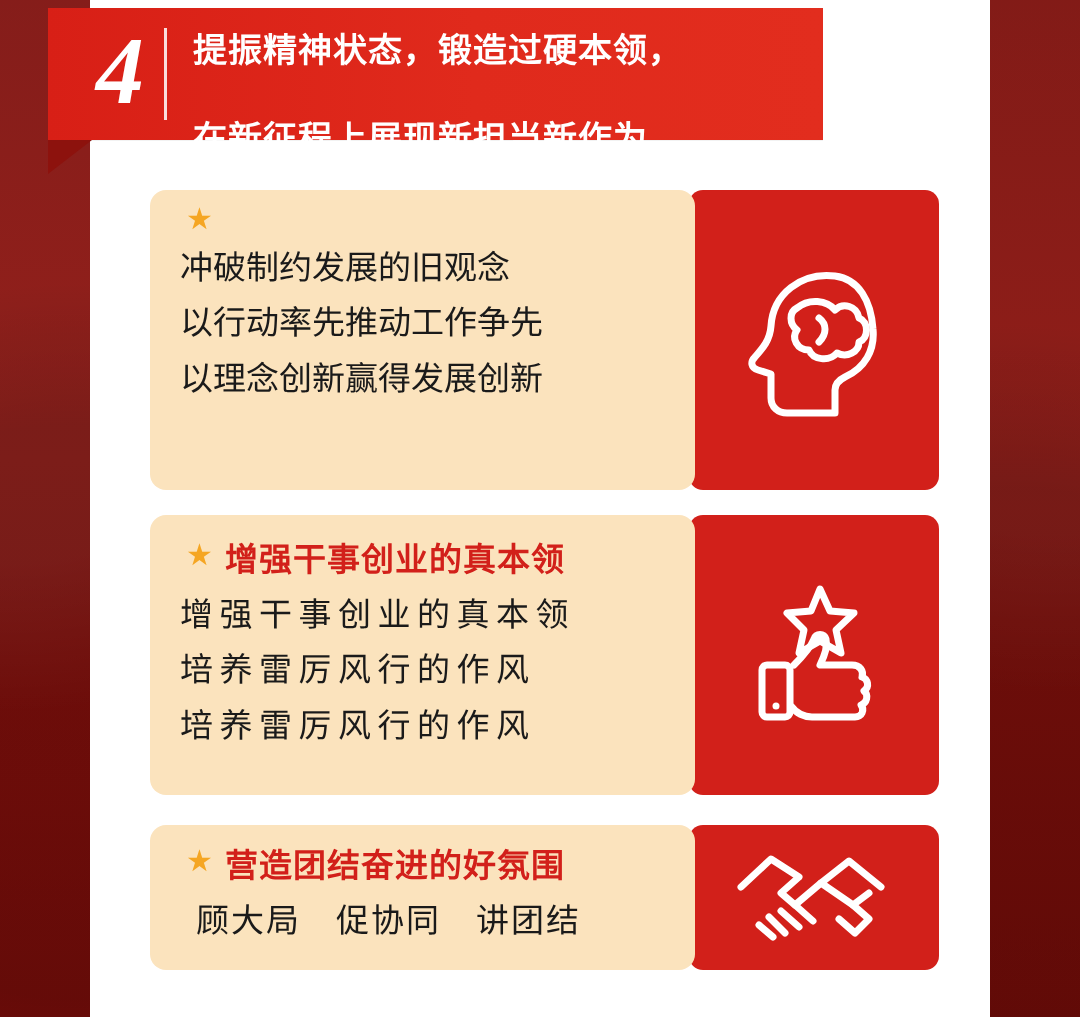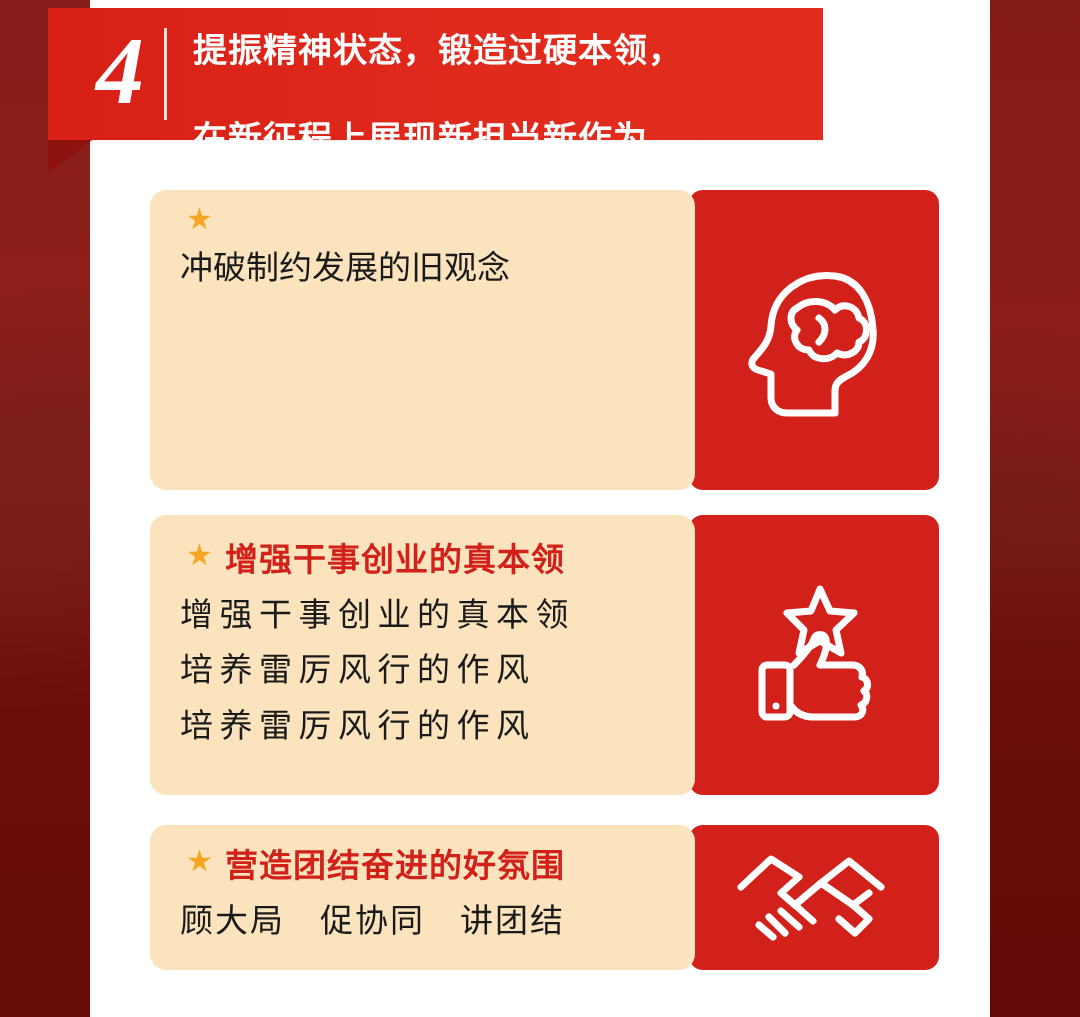--- a/index.html
+++ b/index.html
@@ -154,21 +154,21 @@
 
   #card-2 { left: 150px; top: 515px; }
   #card-2 .card-text { width: 545px; height: 280px; }
   #card-2 .card-icon { width: 250px; height: 280px; margin-left: -6px; }
 
   #card-3 { left: 150px; top: 825px; }
   #card-3 .card-text { width: 545px; height: 145px; }
   #card-3 .card-icon { width: 250px; height: 145px; margin-left: -6px; }
 
   #card-3 .card-text { padding-top: 14px; }
-  #card-3 .card-line { letter-spacing: 2px; }
+  #card-3 .card-line { letter-spacing: 2px; margin-left: 16px; }
 
   svg .stroke {
     fill: none;
     stroke: #ffffff;
     stroke-width: 7;
     stroke-linecap: round;
     stroke-linejoin: round;
   }
 </style>
 </head>
@@ -187,20 +187,22 @@
   </div>
 </div>
 <div class="banner-fold"></div>
 
 <div class="card" id="card-1">
   <div class="card-text">
     <div class="card-heading">
       <span class="star-icon">★</span>
     </div>
     <div class="card-line">冲破制约发展的旧观念</div>
+    <div class="card-line">以行动率先推动工作争先</div>
+    <div class="card-line">以理念创新赢得发展创新</div>
   </div>
   <div class="card-icon">
     <svg width="150" height="165" viewBox="0 0 150 165">
       <path class="stroke" d="M96 18 C62 14 34 36 32 68 C31 82 24 90 16 99 C11 104 12 110 19 112 L32 116 L32 140 C32 149 39 155 48 155 L96 155 L96 132 C96 126 100 122 106 119 C126 110 136 92 134 71 C132 43 120 21 96 18 Z"></path>
       <path class="stroke" d="M58 50 C70 40 88 42 96 52 C104 44 118 48 120 60 C130 64 130 80 120 84 C120 94 108 100 98 95 C90 104 74 102 70 92 C58 92 52 80 58 72 C50 66 50 54 58 50 Z"></path>
       <path class="stroke" d="M80 60 C88 66 88 76 80 84"></path>
     </svg>
   </div>
 </div>
 

